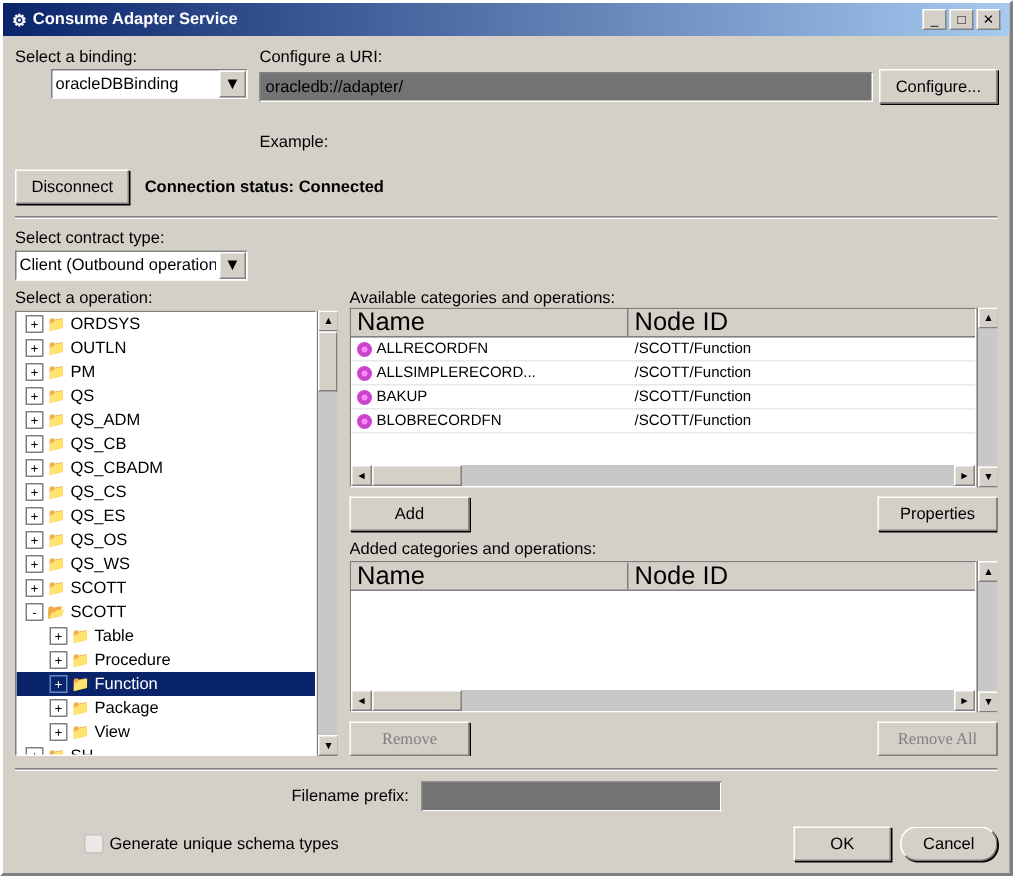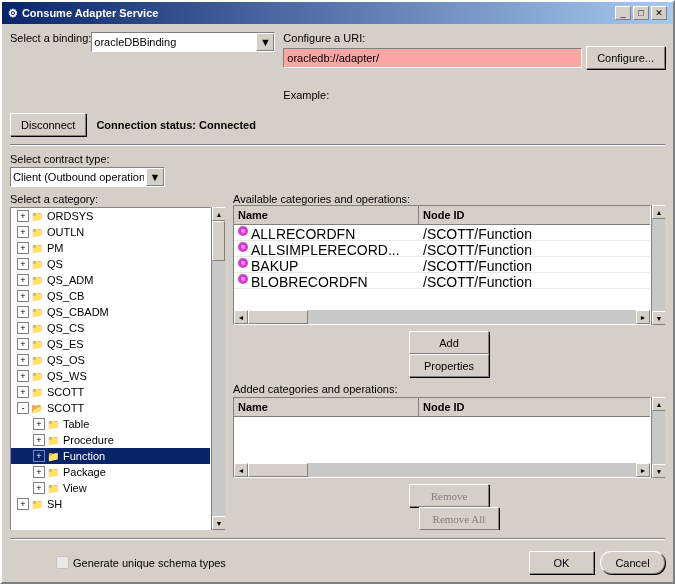--- a/index.html
+++ b/index.html
@@ -90,21 +90,21 @@
       display: block;
     }
 
     .win-input {
       height: 20px;
       border: 1px solid;
       border-top-color: #808080;
       border-left-color: #808080;
       border-right-color: #fff;
       border-bottom-color: #fff;
-      background: #fca5a5;
+      background: #737373;
       padding: 1px 3px;
       font-size: 11px;
       font-family: inherit;
     }
 
     .win-select {
       height: 20px;
       border: 1px solid;
       border-top-color: #808080;
       border-left-color: #808080;
@@ -289,22 +289,22 @@
 
     .col-header {
       display: flex;
       background: #d4d0c8;
       border-bottom: 1px solid #808080;
       flex-shrink: 0;
     }
 
     .col-header-cell {
       padding: 2px 4px;
-      font-size: 11px;
-      font-weight: bold;
+      font-size: 17px;
+      font-weight: normal;
       border-right: 1px solid #808080;
       height: 18px;
       display: flex;
       align-items: center;
     }
 
     .col-header-cell:last-child {
       border-right: none;
       flex: 1;
     }
@@ -316,22 +316,23 @@
     }
 
     .table-row-item {
       display: flex;
       height: 16px;
       border-bottom: 1px solid #e8e8e8;
     }
 
     .table-cell {
       padding: 1px 4px;
-      font-size: 14px;
-      display: flex;
+      font-size: 10px;
+      display: flex;
+      align-items: center;
       overflow: hidden;
       white-space: nowrap;
     }
 
     .cell-icon {
       width: 10px;
       height: 10px;
       background: #cc44cc;
       border-radius: 50%;
       margin-right: 3px;
@@ -386,21 +387,20 @@
       border-left-color: #fff;
       border-right-color: #808080;
       border-bottom-color: #808080;
     }
 
     .buttons-row {
       display: flex;
       justify-content: space-between;
       align-items: center;
       flex-shrink: 0;
-      flex-direction: column;
     }
 
     .section-label {
       font-size: 11px;
       margin-bottom: 2px;
     }
 
     .bottom-row {
       display: flex;
       align-items: center;
@@ -488,24 +488,24 @@
       <div class="title-btn">_</div>
       <div class="title-btn">□</div>
       <div class="title-btn">✕</div>
     </div>
   </div>
 
   <div class="window-body">
 
     <div class="row">
 
-      <div style="display:flex;flex-direction:row;">
+      <div style="display:flex;flex-direction:column;">
         <span class="field-label">Select a binding:</span>
         <div class="select-wrapper">
-          <select class="win-select" style="width:184px;">
+          <select class="win-select" style="width:131px;margin-left:24px;">
             <option>oracleDBBinding</option>
           </select>
           <div class="select-arrow">▼</div>
         </div>
       </div>
 
       <div style="display:flex;flex-direction:column;flex:1;">
         <span class="field-label">Configure a URI:</span>
         <div style="display:flex;gap:4px;align-items:center;">
           <input class="win-input" style="flex: 1 1 0%;" type="text" value="oracledb://adapter/">
@@ -535,21 +535,21 @@
           </select>
           <div class="select-arrow">▼</div>
         </div>
       </div>
 
     </div>
 
     <div class="main-content">
 
       <div class="left-panel">
-        <span class="field-label">Select a category:</span>
+        <span class="field-label">Select a operation:</span>
         <div class="tree-with-scroll">
           <div class="tree-container tree-inner">
             <div class="tree-scroll">
 
               <div class="tree-item">
                 <span style="display:inline-block;width:4px;"></span>
                 <div class="tree-expander">+</div>
                 <span class="tree-icon folder-icon">📁</span>
                 <span>ORDSYS</span>
               </div>
@@ -767,20 +767,24 @@
         <div class="buttons-row">
           <button class="win-button" style="min-width:80px;" disabled="">Remove</button>
           <button class="win-button" style="min-width:80px;margin-left:20px;" disabled="">Remove All</button>
         </div>
 
       </div>
     </div>
 
     <div class="divider"></div>
 
+    <div style="display:flex;align-items:center;justify-content:center;gap:8px;">
+      <span>Filename prefix:</span>
+      <input class="win-input" style="width: 200px;" type="text">
+    </div>
 
     <div class="bottom-row">
       <div class="checkbox-row">
         <input type="checkbox" disabled="" style="">
         <span>Generate unique schema types</span>
       </div>
       <div style="display:flex;gap:6px;">
         <button class="win-button" style="min-width:65px;">OK</button>
         <button class="win-button" style="min-width:65px;border-radius:11px;">Cancel</button>
       </div>

